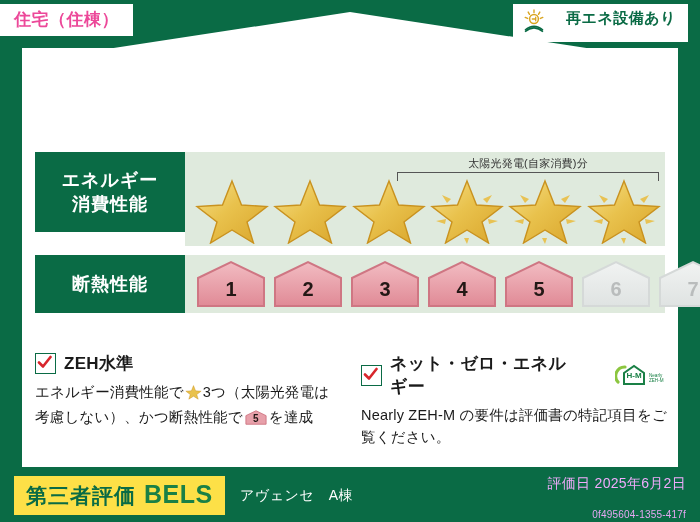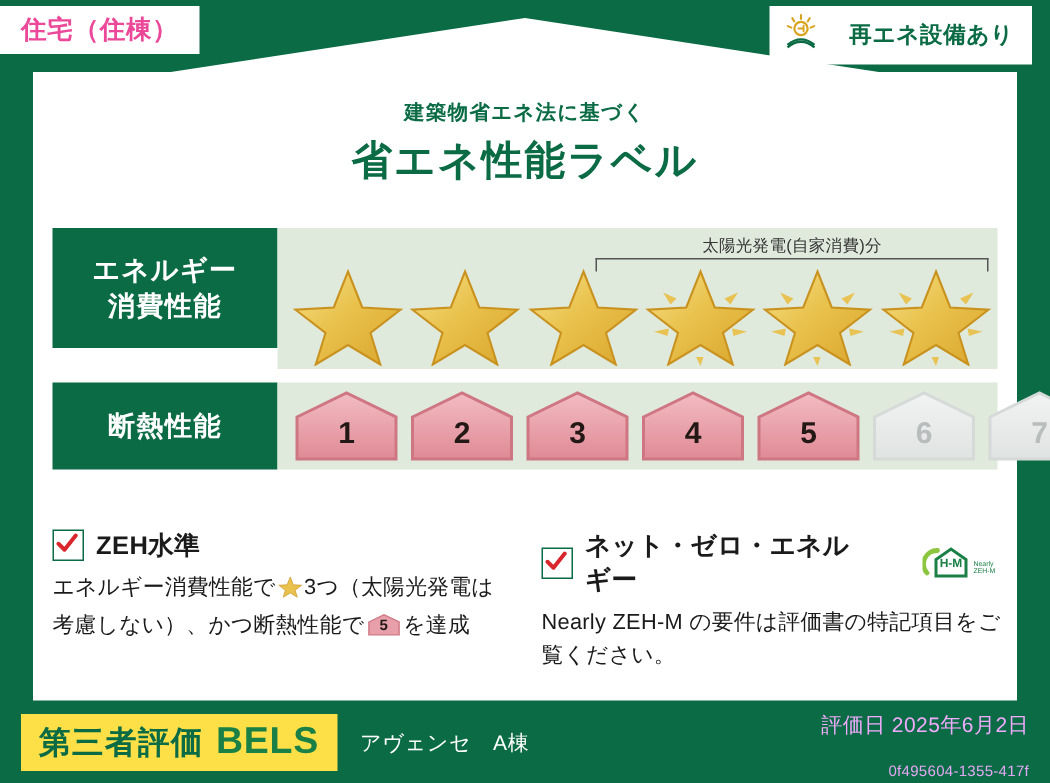--- a/index.html
+++ b/index.html
@@ -30,21 +30,21 @@
     font-size:17px;font-weight:bold;color:#ec4899;
     letter-spacing:0.5px;
     z-index:7;
     line-height:1;
   }
   
   .renew-badge{
     position:absolute;right:12px;top:4px;
     background:#ffffff;
     padding:5px 12px 5px 8px;
-    display:flex;align-items:center;gap:19px;
+    display:flex;gap:19px;
     z-index:7;
   }
   .renew-badge .txt{
     font-size:15px;font-weight:bold;color:#0a6b45;letter-spacing:0.5px;
   }
   
   .title-wrap{
     position:absolute;left:0;right:0;top:66px;text-align:center;z-index:6;
   }
   .subtitle{
@@ -170,24 +170,20 @@
         </g>
         <circle cx="13" cy="10" r="4.4" fill="none" stroke="#d9a520" stroke-width="1.5"></circle>
         <path d="M11.3 10 h3.4 M14.7 8.2 v3.6" stroke="#d9a520" stroke-width="1.3" stroke-linecap="round" fill="none"></path>
         <path d="M4 21 Q13 13.5 22 21" fill="none" stroke="#0a6b45" stroke-width="1.6"></path>
         <path d="M4 22.6 Q13 15.1 22 22.6" fill="none" stroke="#0a6b45" stroke-width="1.6"></path>
       </svg>
     </span>
     <span class="txt">再エネ設備あり</span>
   </div>
 
-  <div class="title-wrap">
-    <div class="subtitle">建築物省エネ法に基づく</div>
-    <div class="maintitle">省エネ性能ラベル</div>
-  </div>
 
   <div class="rows">
 
     <div class="perf-row row-energy">
       <div class="row-label">
         <span>
           <span>エネルギー</span><br>
           <span>消費性能</span>
         </span>
       </div>

